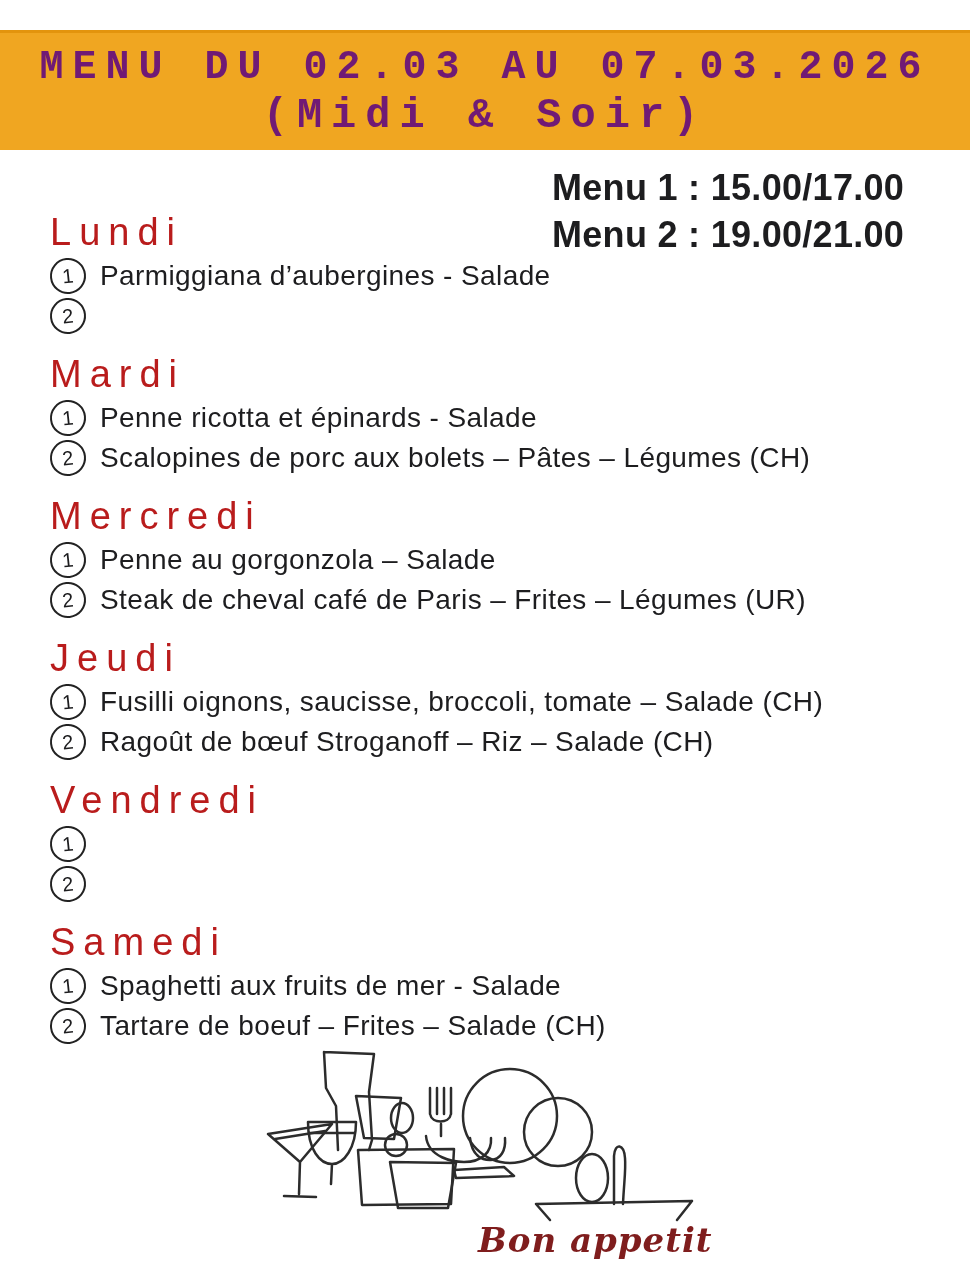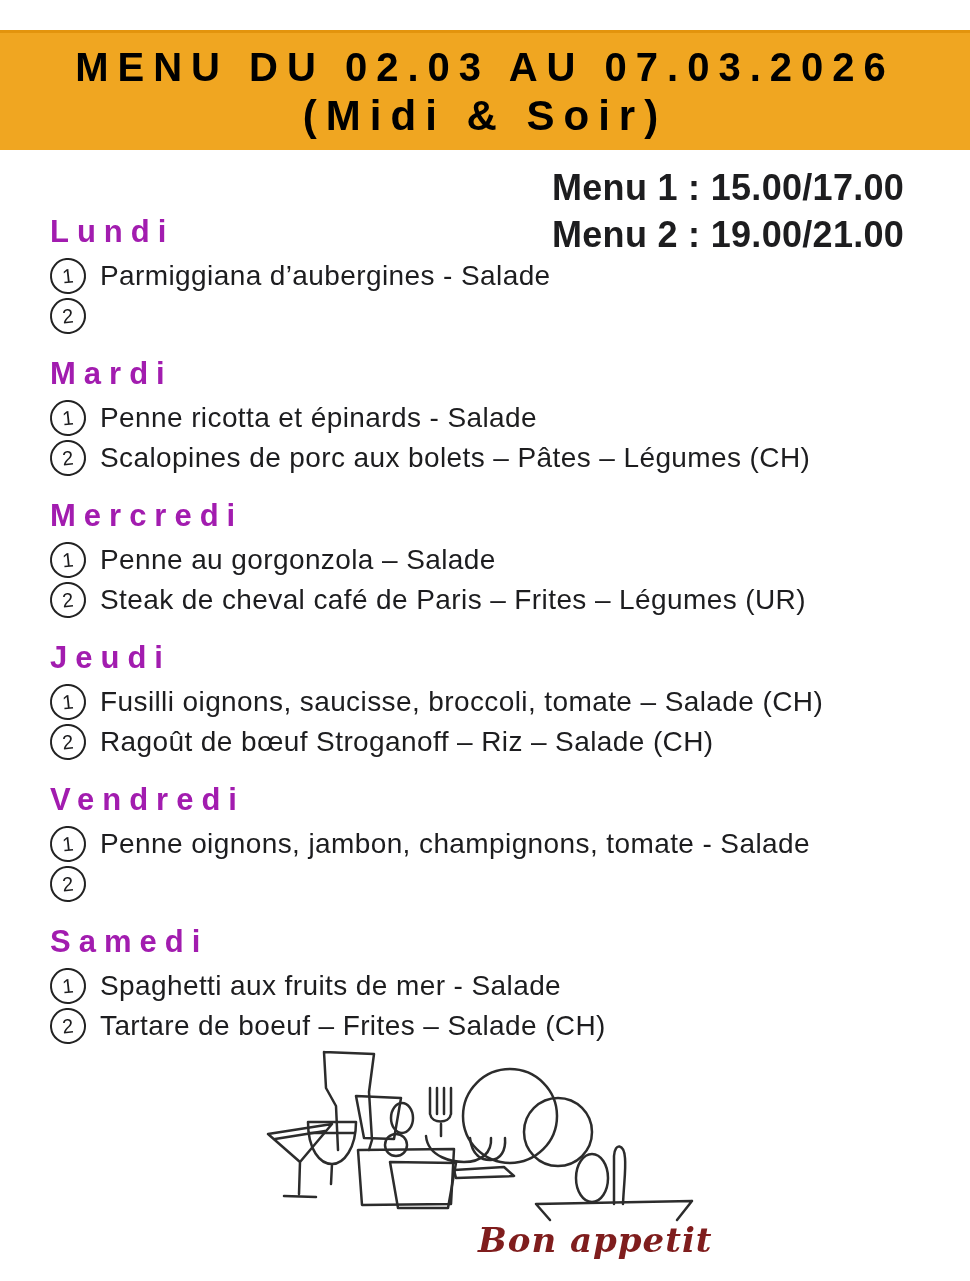--- a/index.html
+++ b/index.html
@@ -31,22 +31,22 @@
     position:absolute;left:552px;top:164px;
     font-size:36px;font-weight:700;line-height:47px;
     letter-spacing:0.3px;white-space:nowrap;
   }
   
   .content{
     position:absolute;top:150px;left:50px;right:36px;
   }
   .day-name{
     margin:22px 0 8px 0;
-    font-size:31px;font-weight:700;letter-spacing:8px;
-    line-height:32px;color:#a21caf;
+    font-size:38px;font-weight:400;letter-spacing:8px;
+    line-height:32px;color:#b91c1c;
   }
   .day-section:first-of-type .day-name{margin-top:66px;}
   .menu-item{
     display:flex;align-items:center;height:40px;
     font-size:28px;letter-spacing:0.4px;white-space:nowrap;
   }
   .circle-num{
     width:32px;height:32px;flex:0 0 32px;
     border:2.5px solid #222;border-radius:50%;
     display:inline-flex;align-items:center;justify-content:center;
@@ -62,21 +62,21 @@
     position:absolute;top:1220px;left:478px;
     font-family:"DejaVu Serif", serif;
     font-style:italic;font-weight:700;
     font-size:34px;letter-spacing:1px;color:#7f1d1d;
     white-space:nowrap;
   }
 </style>
 </head>
 <body>
 
-<header class="banner" style="background: rgb(240, 166, 33); color: #000000;">
+<header class="banner" style="background: rgb(240, 166, 33); color: #701a75; font-family: Liberation Mono, monospace;">
   <div class="banner-line1">MENU DU 02.03 AU 07.03.2026</div>
   <div class="banner-line2">(Midi &amp; Soir)</div>
 </header>
 
 <div class="prices">
   <div>Menu 1 : 15.00/17.00</div>
   <div>Menu 2 : 19.00/21.00</div>
 </div>
 
 <main class="content">
@@ -125,21 +125,20 @@
     <div class="menu-item">
       <span class="circle-num">2</span>
       <span>Ragoût de bœuf Stroganoff – Riz – Salade (CH)</span>
     </div>
   </section>
 
   <section class="day-section">
     <h2 class="day-name">Vendredi</h2>
     <div class="menu-item">
       <span class="circle-num">1</span>
-      <span>Penne oignons, jambon, champignons, tomate - Salade</span>
     </div>
     <div class="menu-item">
       <span class="circle-num">2</span>
     </div>
   </section>
 
   <section class="day-section">
     <h2 class="day-name">Samedi</h2>
     <div class="menu-item">
       <span class="circle-num">1</span>

